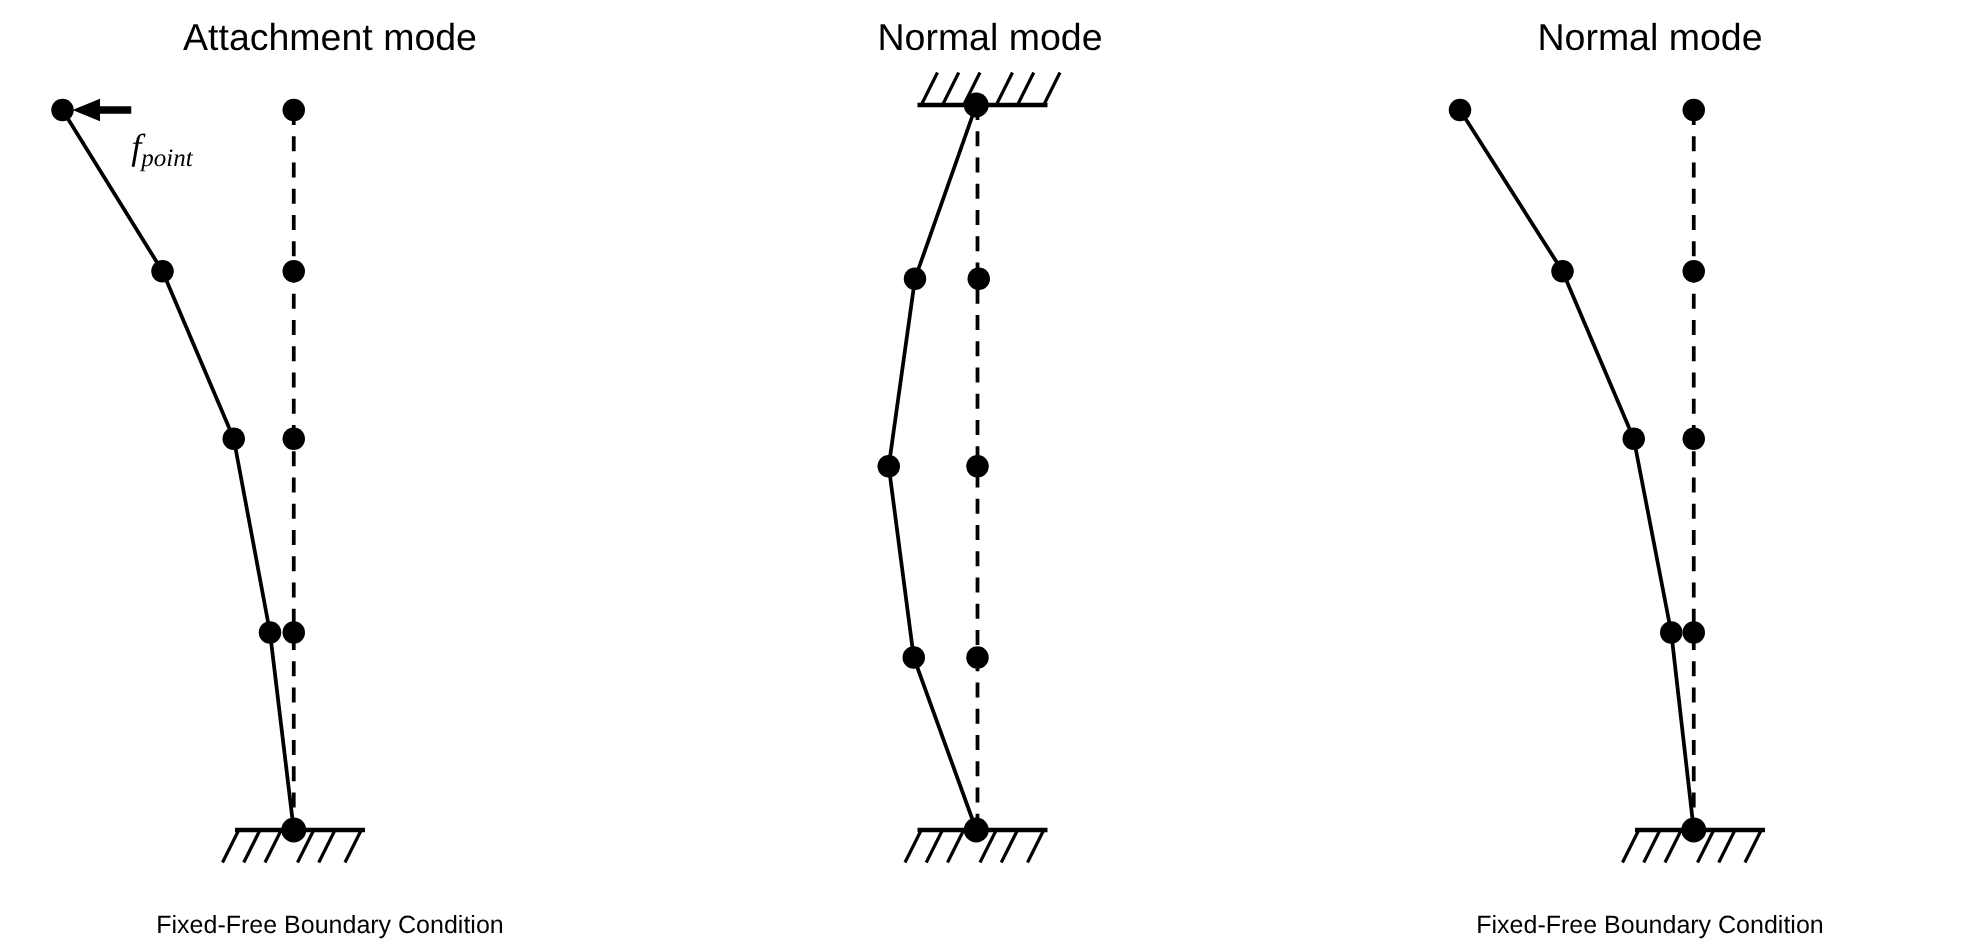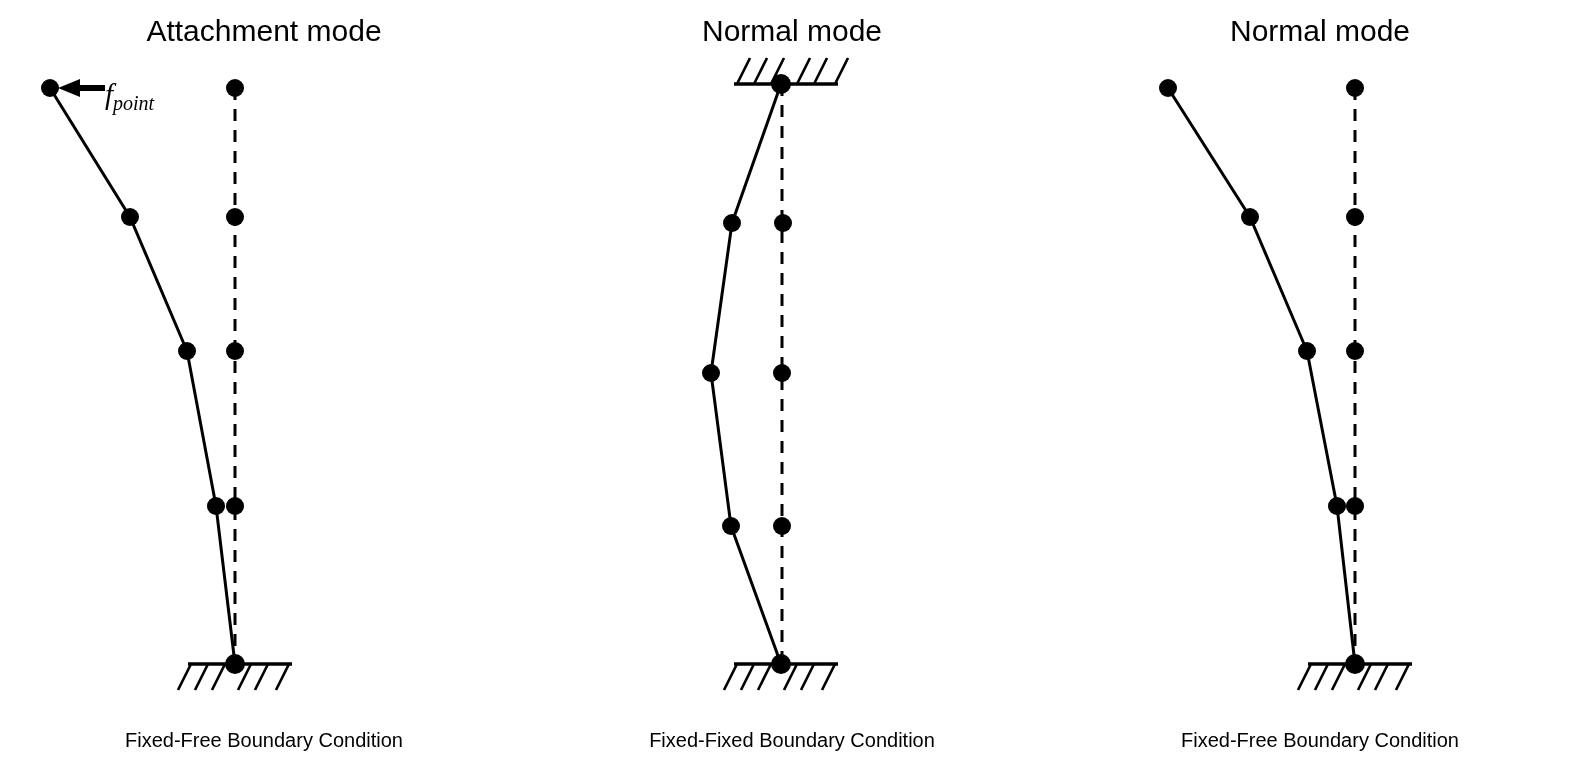--- a/index.html
+++ b/index.html
@@ -57,20 +57,21 @@
     height: 640px;
     display: block;
   }
   .force-label {
     position: absolute;
     font-family: "Liberation Serif", serif;
     font-style: italic;
     font-size: 29px;
     color: #000000;
     white-space: nowrap;
+    margin-top: 24px;
   }
   .force-label .sub {
     font-size: 20px;
     vertical-align: -0.28em;
     font-style: italic;
   }
 </style>
 </head>
 <body>
 
@@ -152,21 +153,20 @@
         <line x1="206" y1="612" x2="310" y2="612" stroke="#000" stroke-width="3.5"></line>
         <line x1="209" y1="612" x2="196" y2="638" stroke="#000" stroke-width="2.6"></line>
         <line x1="226" y1="612" x2="213" y2="638" stroke="#000" stroke-width="2.6"></line>
         <line x1="243" y1="612" x2="230" y2="638" stroke="#000" stroke-width="2.6"></line>
         <line x1="269" y1="612" x2="256" y2="638" stroke="#000" stroke-width="2.6"></line>
         <line x1="286" y1="612" x2="273" y2="638" stroke="#000" stroke-width="2.6"></line>
         <line x1="307" y1="612" x2="294" y2="638" stroke="#000" stroke-width="2.6"></line>
       </g>
     </svg>
 
-    <div class="panel-caption">Fixed-Fixed Boundary Condition</div>
   </div>
 
   <div class="panel" id="panel-3">
     <div class="panel-title">Normal mode</div>
 
     <svg class="panel-svg" viewBox="0 0 528 640">
 
       <line x1="299" y1="36" x2="299" y2="612" stroke="#000" stroke-width="3" stroke-dasharray="12 9"></line>
 
       <polyline points="112,36 194,165 251,299 281,454 299,612" fill="none" stroke="#000" stroke-width="3" stroke-linejoin="round" stroke-linecap="round"></polyline>

